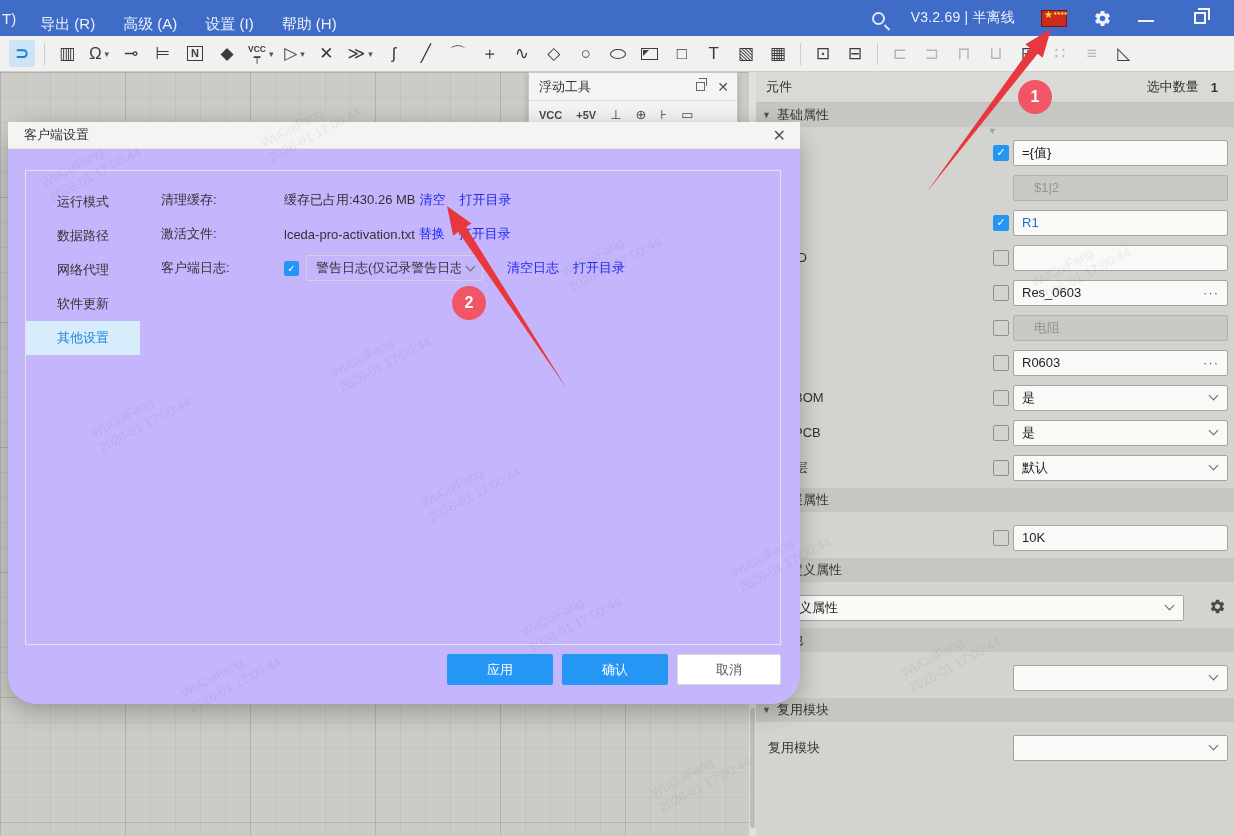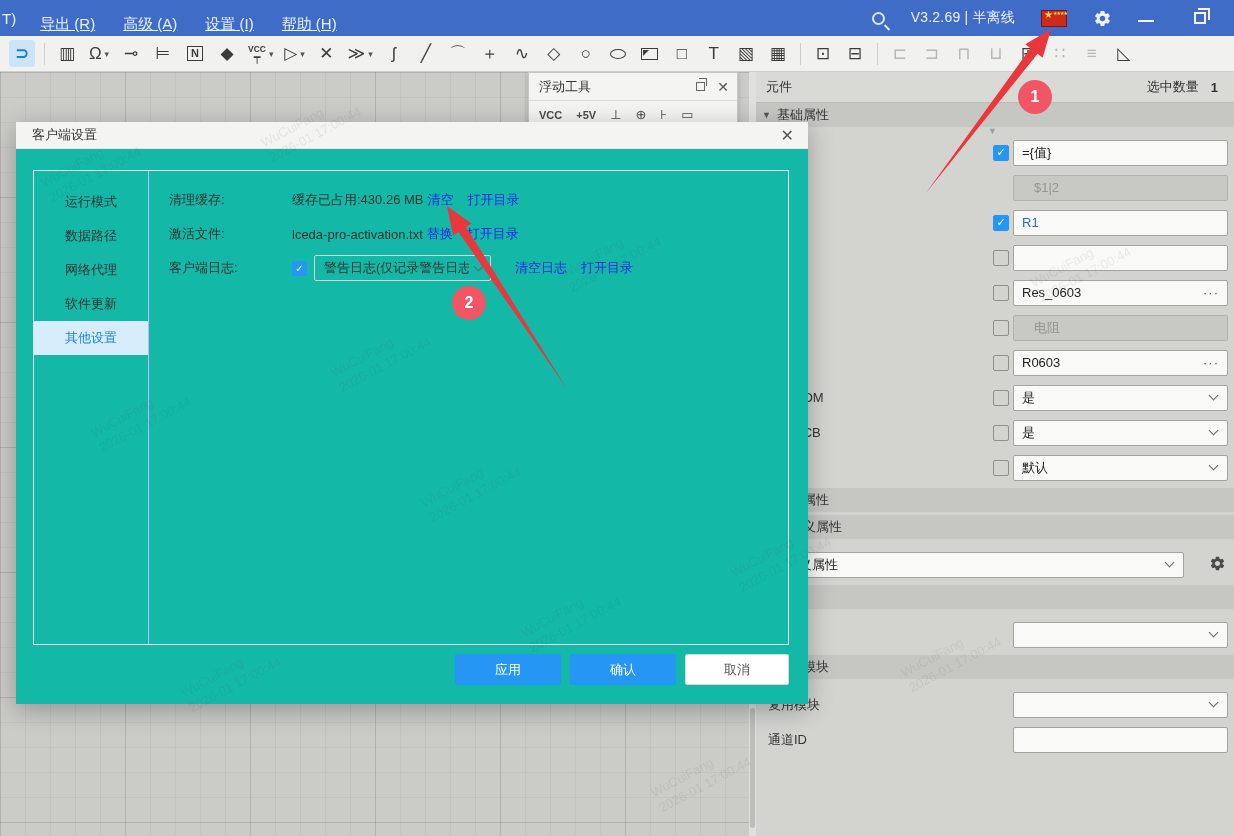--- a/index.html
+++ b/index.html
@@ -4,21 +4,21 @@
 <style>
   * { margin:0; padding:0; box-sizing:border-box; }
   html,body { width:1234px; height:836px; overflow:hidden;
     font-family:"Liberation Sans","DejaVu Sans",sans-serif; font-size:13px; color:#333; }
   .app { position:relative; width:1234px; height:836px; background:#cbcbc8; overflow:hidden; }
 
   
   .menubar { position:absolute; left:0; top:0; width:100%; height:36px; background:#3e6cc7;
     display:flex; align-items:center; color:#eaf0fc; font-size:15px; z-index:5; }
   .menubar .clip { padding:0 10px 0 2px; }
-  .menu-item { padding:2px 14px; height:28px; line-height:36px; cursor:default;text-decoration:underline; }
+  .menu-item { padding:2px 14px; height:28px; line-height:36px; cursor:default; }
   .menubar-right { margin-left:auto; display:flex; align-items:center; gap:26px; padding-right:28px; }
   .search-ico { width:13px; height:13px; border:2px solid #dfe8fa; border-radius:50%; position:relative; }
   .search-ico::after { content:""; position:absolute; width:2px; height:7px; background:#dfe8fa;
     left:12px; top:10px; transform:rotate(-45deg); }
   .version { font-size:14px; letter-spacing:.2px; }
   .flag { width:26px; height:17px; background:#cd2a1e; border:1px solid #7e1511; position:relative; }
   .flag .star { position:absolute; left:2px; top:-2px; color:#ffde45; font-size:10px; }
   .flag .stars { position:absolute; left:11px; top:-1px; color:#ffde45; font-size:5px; letter-spacing:-1px; }
   .gear-svg { display:block; }
   .win-min { width:16px; height:2px; background:#f2f5fd; margin-top:6px; }
@@ -92,22 +92,22 @@
   .pfield .val { flex:1; white-space:nowrap; overflow:hidden; }
   .pfield .val.blue { color:#1e6fd0; }
   .pfield .suffix { color:#555; letter-spacing:1px; }
   .chev { width:7px; height:7px; border-right:1.5px solid #666; border-bottom:1.5px solid #666;
     transform:rotate(45deg); margin:-4px 2px 0 6px; flex:none; }
   .prow.wide .pfield { left:8px; right:50px; }
   .prow.wide .gear-btn { position:absolute; right:8px; top:50%; transform:translateY(-50%); }
   .mini-tri { position:absolute; left:232px; top:54px; font-size:9px; color:#a0a09e; z-index:1; }
 
   
-  .dialog { position:absolute; left:16px; top:122px; width:792px; height:582px; background:#14b8a6;
-    box-shadow:0 6px 24px rgba(0,0,0,.28); z-index:10; }
+  .dialog { position:absolute; left:8px; top:122px; width:792px; height:582px; background:#c4b5fd;
+    box-shadow:0 6px 24px rgba(0,0,0,.28); z-index:10;border-radius:28px; }
   .dlg-title { height:27px; background:#f4f4f3; display:flex; align-items:center;
     padding:0 14px 0 16px; border-bottom:1px solid #e3e3e1; }
   .dlg-title .t { flex:1; }
   .dlg-close { color:#555; font-size:16px; }
   .dlg-box { position:absolute; left:17px; top:48px; width:756px; height:475px; border:1px solid #e4e4e2;
     display:flex; }
   .dlg-side { width:115px; border-right:1px solid #c4b5fd; padding-top:14px; }
   .side-item { height:34px; line-height:34px; text-align:center; color:#333; }
   .side-item.sel { background:#d8edfb; color:#1d86d8; }
   .dlg-main { flex:1; padding:12px 0 0 20px; }
@@ -385,20 +385,27 @@
           <span class="pcheck"></span>
           <div class="pfield">
             <span class="val">默认</span>
             <span class="chev"></span>
           </div>
         </div>
         <div class="phead">
           <span class="tri">▼</span>
           <span>扩展属性</span>
         </div>
+        <div class="prow">
+          <span class="plabel">阻值</span>
+          <span class="pcheck"></span>
+          <div class="pfield">
+            <span class="val">10K</span>
+          </div>
+        </div>
         <div class="phead">
           <span class="tri">▼</span>
           <span>自定义属性</span>
         </div>
         <div class="prow wide">
           <div class="pfield">
             <span class="val">自定义属性</span>
             <span class="chev"></span>
           </div>
           <span class="gear-btn"><svg width="17" height="17" viewBox="0 0 24 24">
@@ -418,26 +425,20 @@
         </div>
         <div class="phead">
           <span class="tri">▼</span>
           <span>复用模块</span>
         </div>
         <div class="prow">
           <span class="plabel">复用模块</span>
           <div class="pfield">
             <span class="val"></span>
             <span class="chev"></span>
-          </div>
-        </div>
-        <div class="prow">
-          <span class="plabel">通道ID</span>
-          <div class="pfield">
-            <span class="val"></span>
           </div>
         </div>
       </div>
     <span class="mini-tri">▼</span>
   </div>
 
   <div class="dialog">
     <div class="dlg-title">
       <span class="t">客户端设置</span>
       <span class="dlg-close">✕</span>

